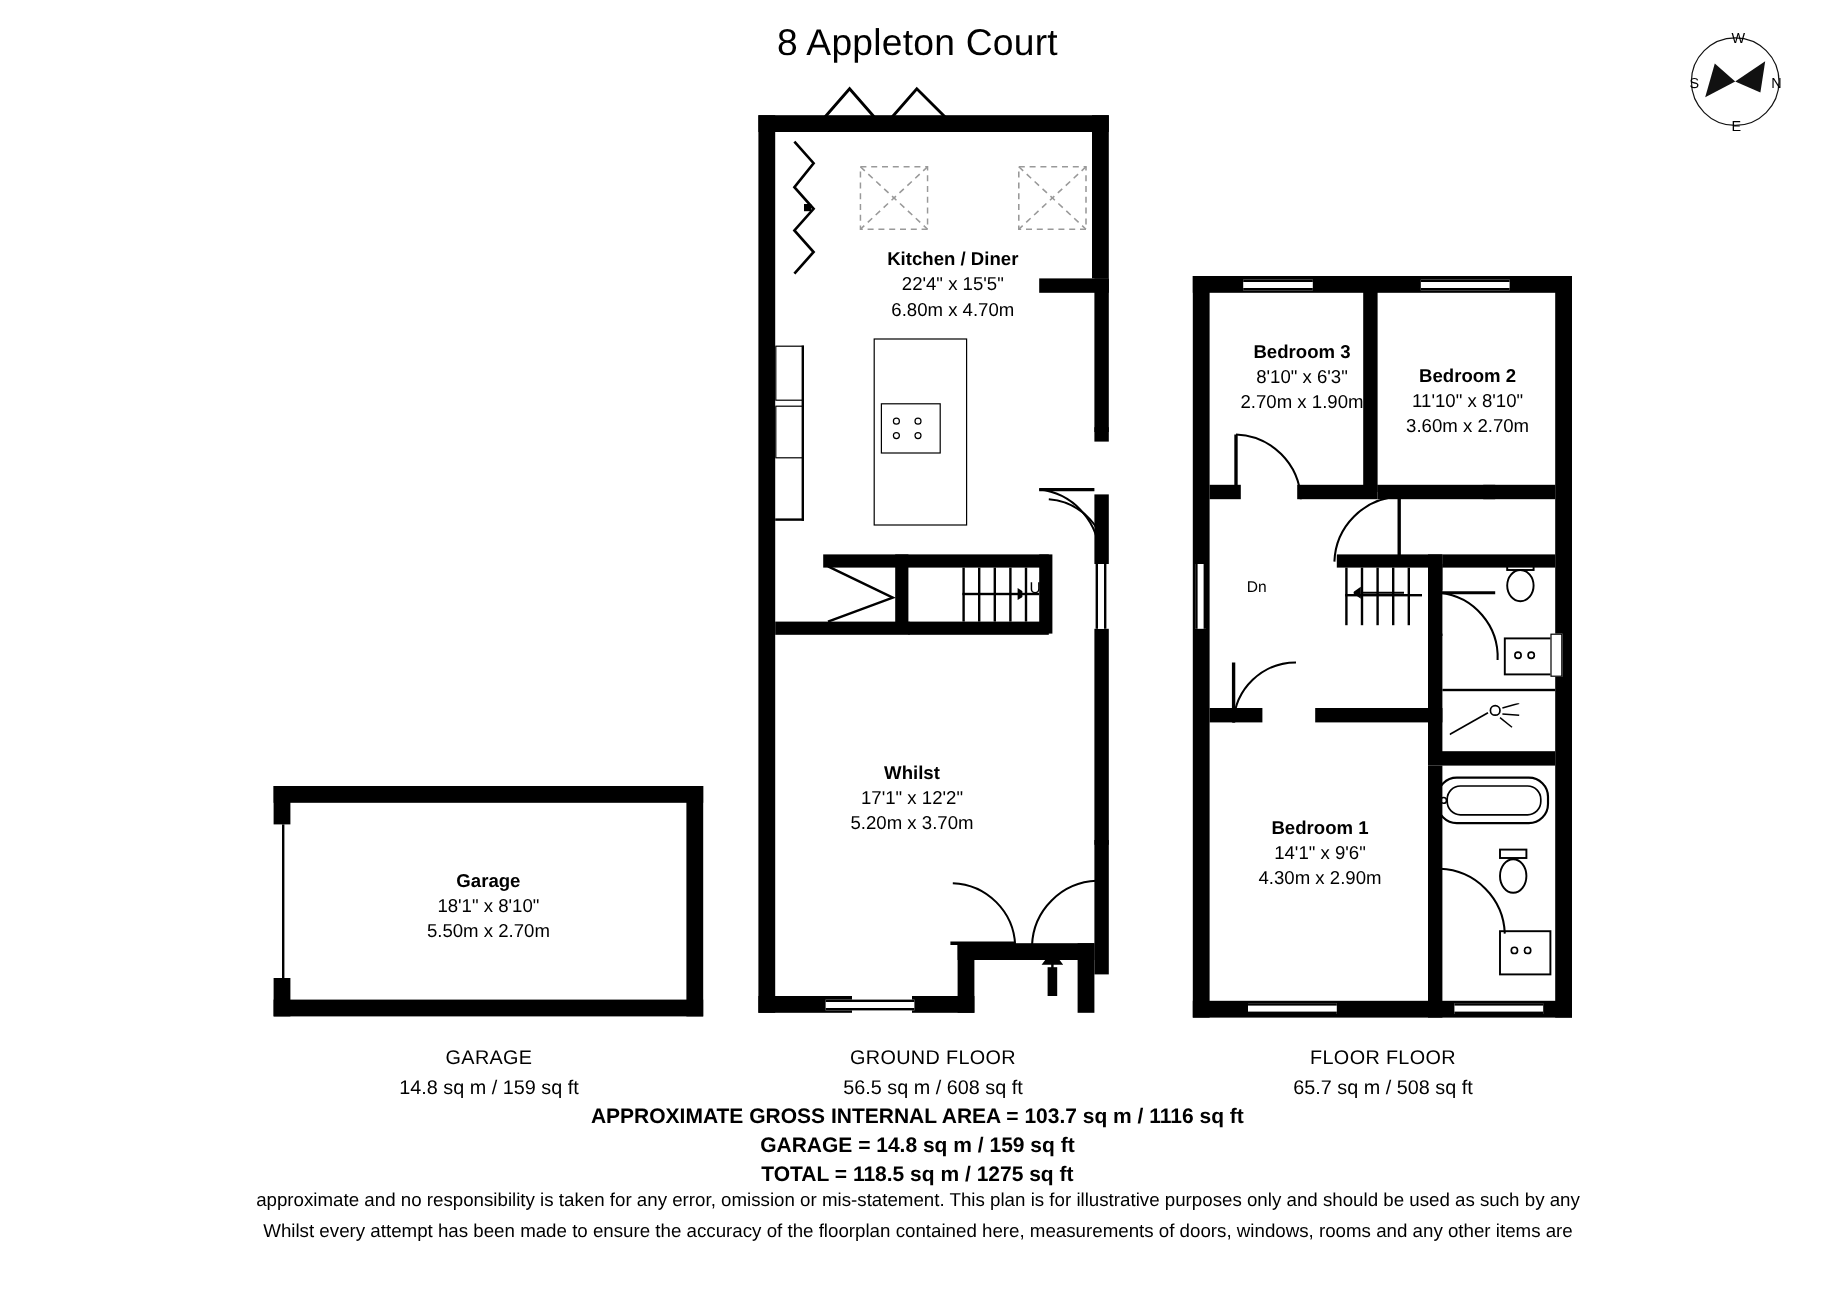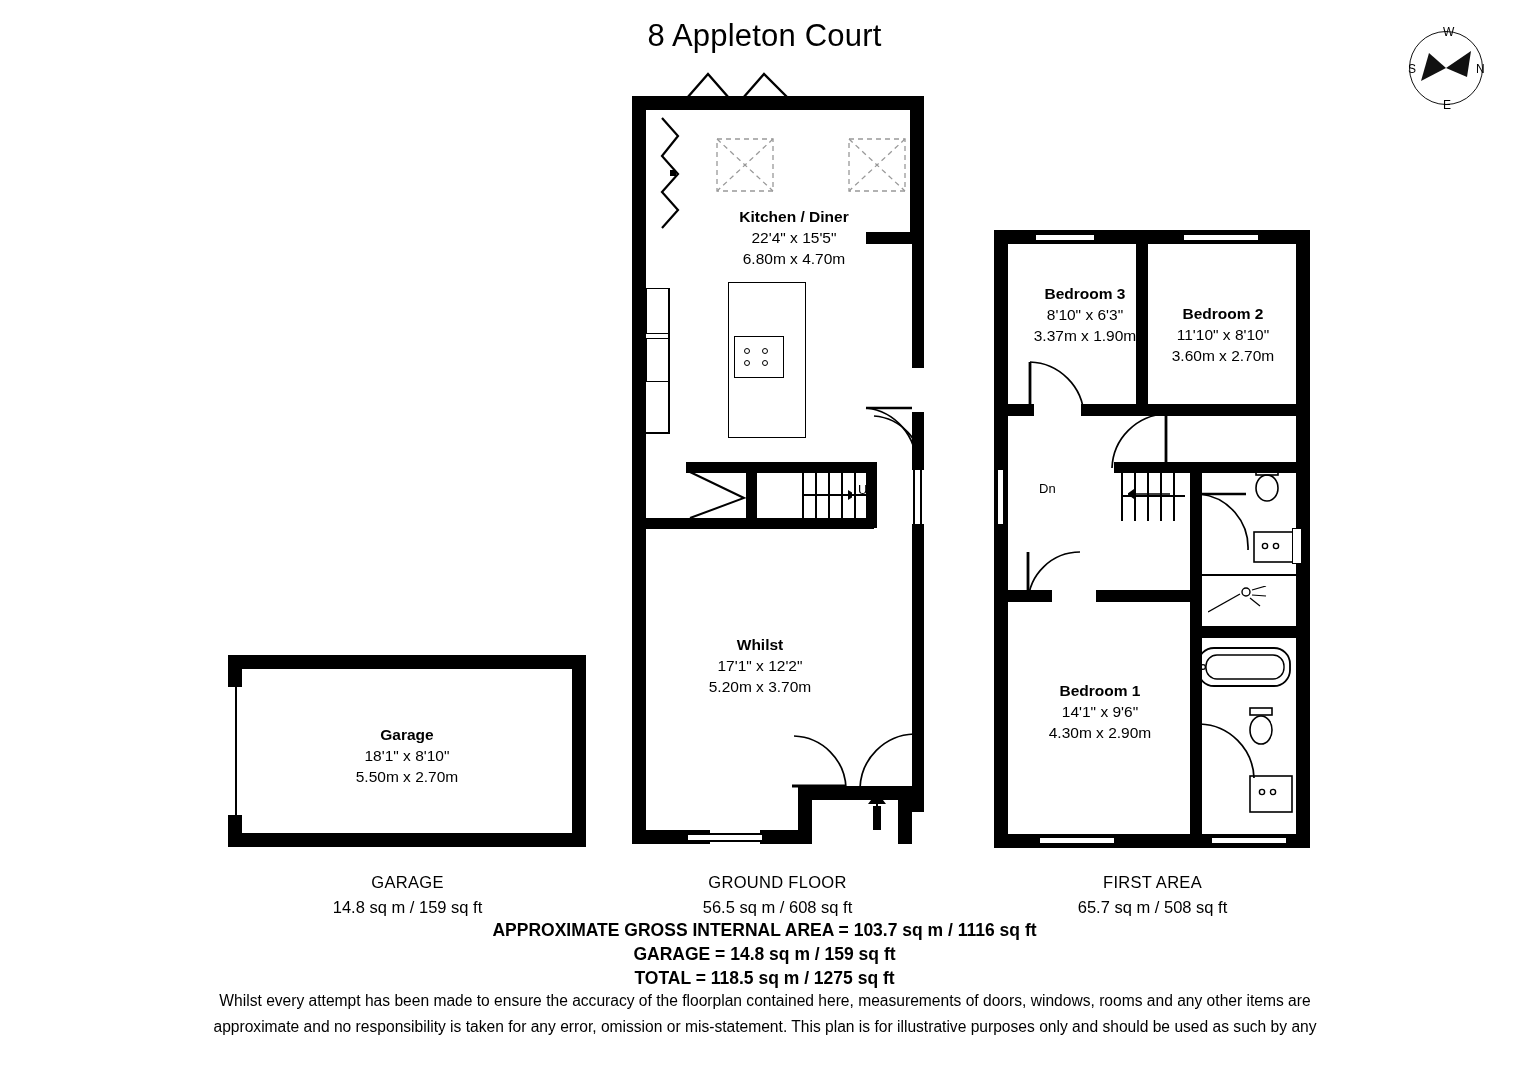--- a/index.html
+++ b/index.html
@@ -339,21 +339,21 @@
     </svg>
     <svg style="position:absolute; left:1248px; top:774px;" width="48" height="42">
       <rect x="2" y="2" width="42" height="36" fill="none" stroke="#000" stroke-width="1.6"></rect>
       <circle cx="14" cy="18" r="2.6" fill="none" stroke="#000" stroke-width="1.4"></circle>
       <circle cx="25" cy="18" r="2.6" fill="none" stroke="#000" stroke-width="1.4"></circle>
     </svg>
 
     <div class="room-label" style="left:1000px; top:283px; width:170px;">
       <span class="nm">Bedroom 3</span>
       <span class="d1">8'10" x 6'3"</span>
-      <span class="d2">3.37m x 1.90m</span>
+      <span class="d2">2.70m x 1.90m</span>
     </div>
     <div class="room-label" style="left:1135px; top:303px; width:176px;">
       <span class="nm">Bedroom 2</span>
       <span class="d1">11'10" x 8'10"</span>
       <span class="d2">3.60m x 2.70m</span>
     </div>
     <div class="room-label" style="left:1015px; top:680px; width:170px;">
       <span class="nm">Bedroom 1</span>
       <span class="d1">14'1" x 9'6"</span>
       <span class="d2">4.30m x 2.90m</span>
@@ -362,28 +362,28 @@
 
   <div class="cap" style="left:295px; top:870px; width:225px;">
     <span class="t">GARAGE</span>
     <span class="s">14.8 sq m / 159 sq ft</span>
   </div>
   <div class="cap" style="left:665px; top:870px; width:225px;">
     <span class="t">GROUND FLOOR</span>
     <span class="s">56.5 sq m / 608 sq ft</span>
   </div>
   <div class="cap" style="left:1040px; top:870px; width:225px;">
-    <span class="t">FIRST AREA</span>
+    <span class="t">FLOOR FLOOR</span>
     <span class="s">65.7 sq m / 508 sq ft</span>
   </div>
 
   <div class="totals">
     <span>APPROXIMATE GROSS INTERNAL AREA = 103.7 sq m / 1116 sq ft</span>
     <span>GARAGE = 14.8 sq m / 159 sq ft</span>
     <span>TOTAL = 118.5 sq m / 1275 sq ft</span>
   </div>
 
   <div class="disclaimer">
+    <span>approximate and no responsibility is taken for any error, omission or mis-statement. This plan is for illustrative purposes only and should be used as such by any</span>
     <span>Whilst every attempt has been made to ensure the accuracy of the floorplan contained here, measurements of doors, windows, rooms and any other items are</span>
-    <span>approximate and no responsibility is taken for any error, omission or mis-statement. This plan is for illustrative purposes only and should be used as such by any</span>
   </div>
 
 </div>
 
 </body></html>

